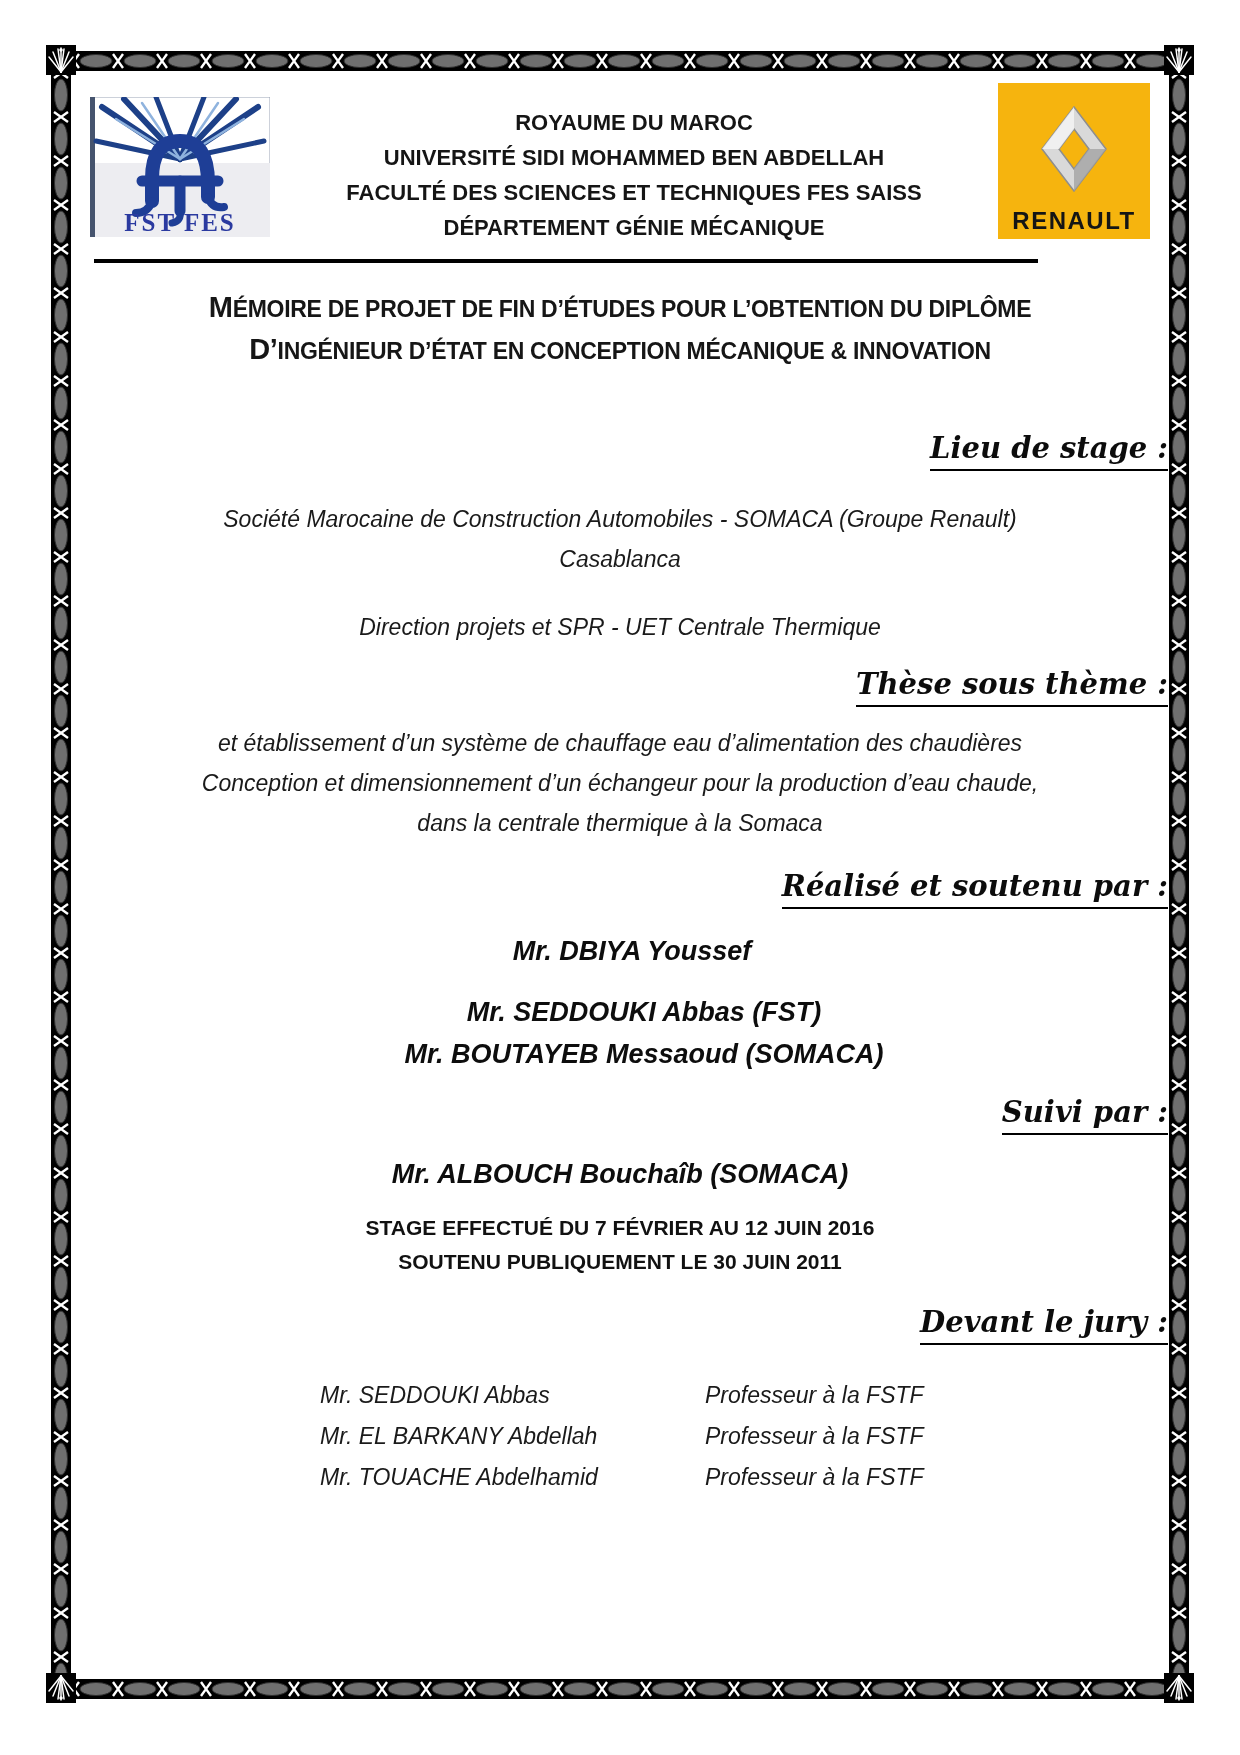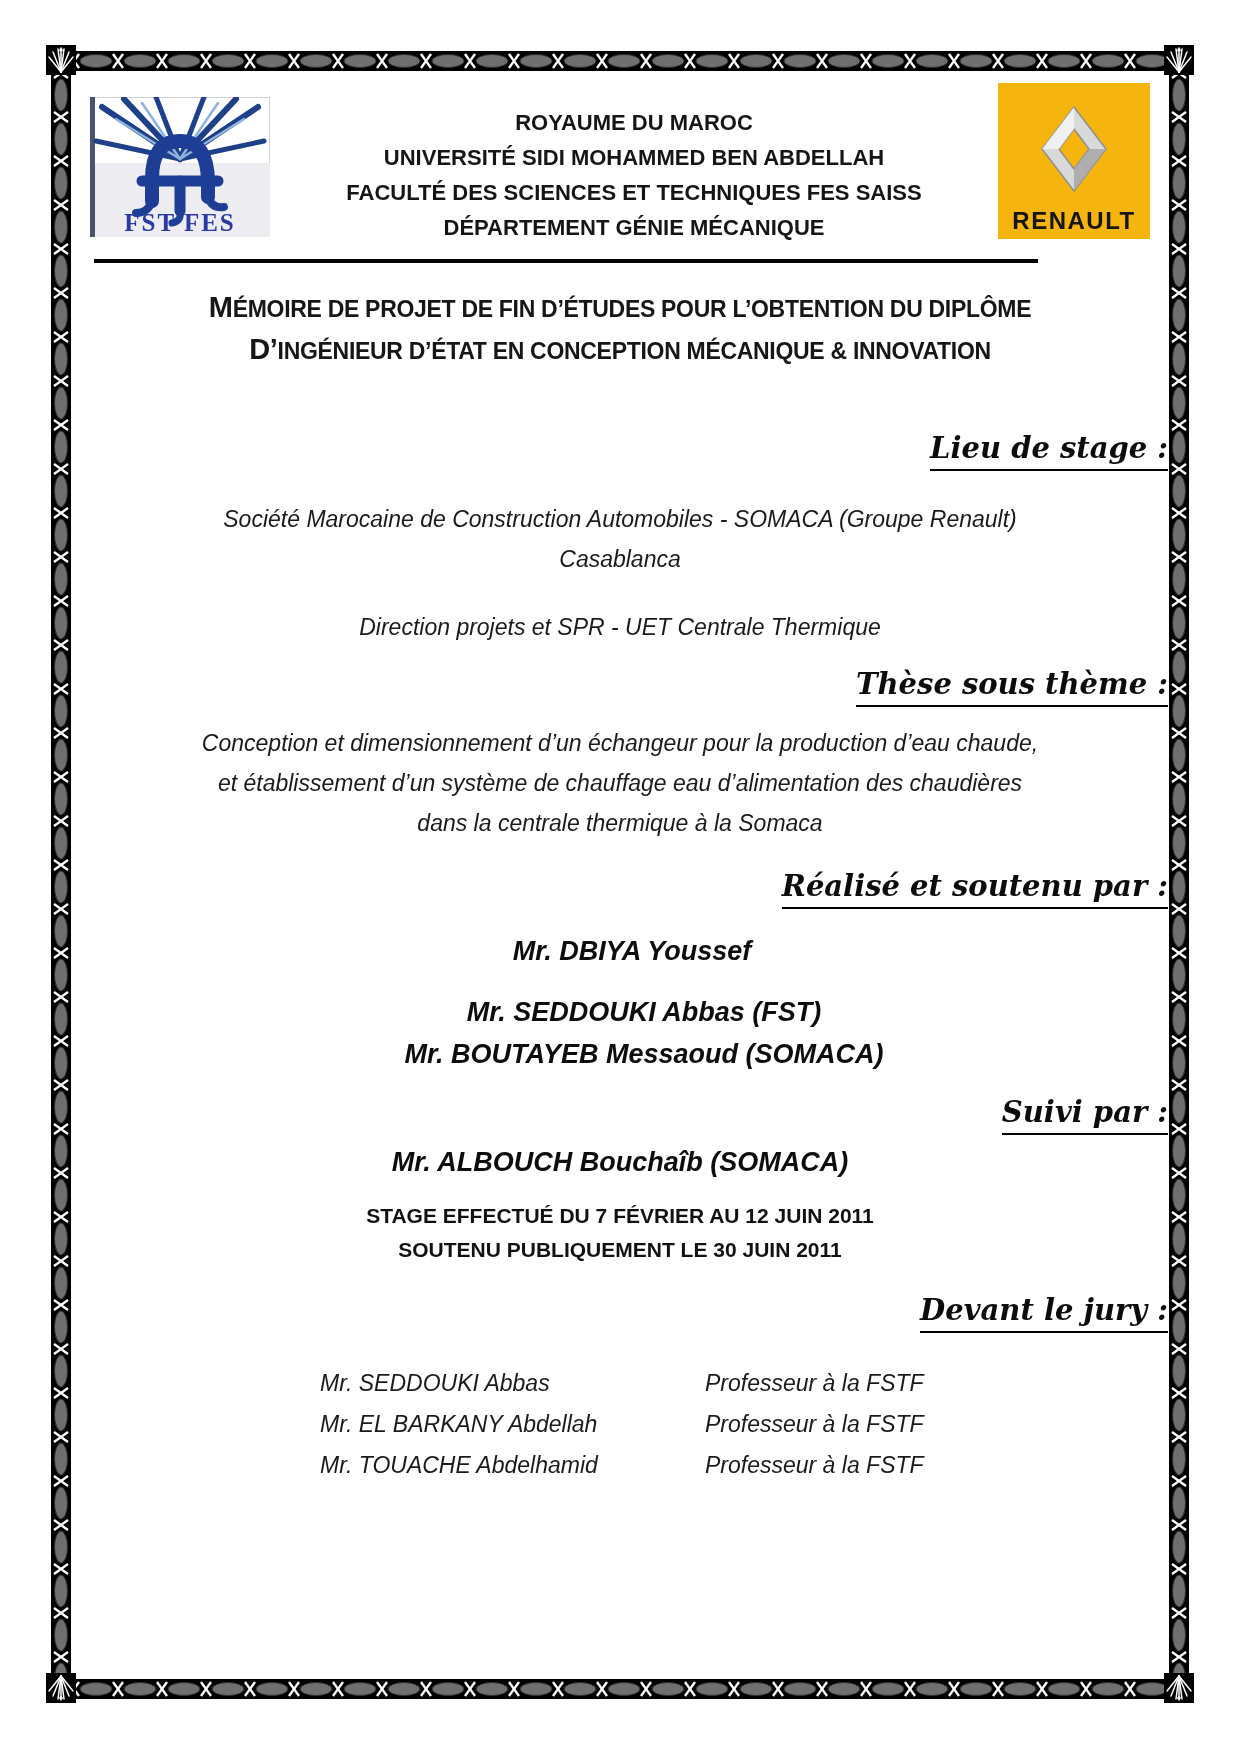--- a/index.html
+++ b/index.html
@@ -47,21 +47,21 @@
   .m-lieu-h    { margin-top:58px; }
   .m-lieu-l    { margin-top:28px; }
   .m-direction { margin-top:28px; }
   .m-theme-h   { margin-top:18px; }
   .m-theme-l   { margin-top:16px; }
   .m-real-h    { margin-top:24px; }
   .m-real-n    { margin-top:22px; line-height:40px;padding-left:24px; }
   .m-enc-h     { margin-top:28px; }
   .m-enc-n     { margin-top:20px;margin-left:48px; }
   .m-suivi-h   { margin-top:18px; }
-  .m-suivi-n   { margin-top:6px; }
+  .m-suivi-n   { margin-top:18px; }
   .m-dates     { margin-top:16px; }
   .m-jury-h    { margin-top:24px;padding-left:16px; }
 
   .jury-table { margin:30px 0 0 248px; width:740px; font-style:italic; font-size:23px; line-height:41px; color:#1a1a1a; }
   .jury-row { display:grid; grid-template-columns:385px auto; }
 </style>
 </head>
 <body>
 
 <div class="page">
@@ -223,38 +223,38 @@
 
     <div class="gothic m-lieu-h"><span>Lieu de stage :</span></div>
     <div class="ital m-lieu-l">
       <div>Société Marocaine de Construction Automobiles - SOMACA (Groupe Renault)</div>
       <div>Casablanca</div>
     </div>
     <div class="ital m-direction">Direction projets et SPR - UET Centrale Thermique</div>
 
     <div class="gothic m-theme-h"><span>Thèse sous thème :</span></div>
     <div class="ital m-theme-l">
+      <div>et établissement d’un système de chauffage eau d’alimentation des chaudières</div>
       <div>Conception et dimensionnement d’un échangeur pour la production d’eau chaude,</div>
-      <div>et établissement d’un système de chauffage eau d’alimentation des chaudières</div>
       <div>dans la centrale thermique à la Somaca</div>
     </div>
 
     <div class="gothic m-real-h"><span>Réalisé et soutenu par :</span></div>
     <div class="names m-real-n">Mr. DBIYA Youssef</div>
 
     <div class="names m-enc-n">
       <div>Mr. SEDDOUKI Abbas (FST)</div>
       <div>Mr. BOUTAYEB Messaoud (SOMACA)</div>
     </div>
 
     <div class="gothic m-suivi-h"><span>Suivi par :</span></div>
     <div class="names m-suivi-n">Mr. ALBOUCH Bouchaîb (SOMACA)</div>
 
     <div class="dates m-dates">
-      <div>STAGE EFFECTUÉ DU 7 FÉVRIER AU 12 JUIN 2011</div>
+      <div>STAGE EFFECTUÉ DU 7 FÉVRIER AU 12 JUIN 2016</div>
       <div>SOUTENU PUBLIQUEMENT LE 30 JUIN 2011</div>
     </div>
 
     <div class="gothic m-jury-h"><span>Devant le jury :</span></div>
     <div class="jury-table">
       <div class="jury-row">
         <div>Mr. SEDDOUKI Abbas</div>
         <div>Professeur à la FSTF</div>
       </div>
       <div class="jury-row">

